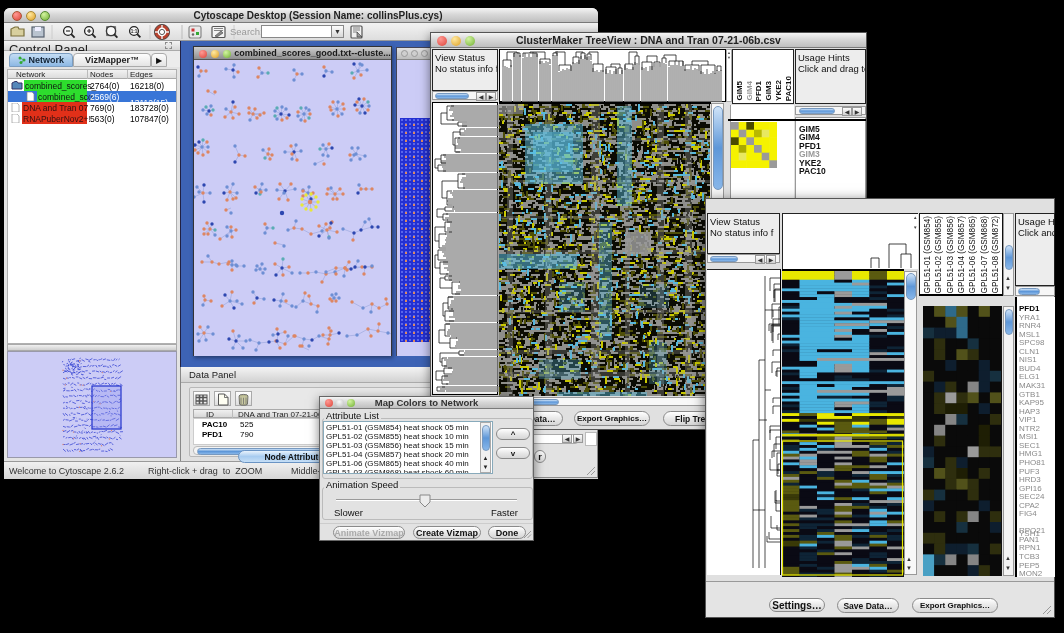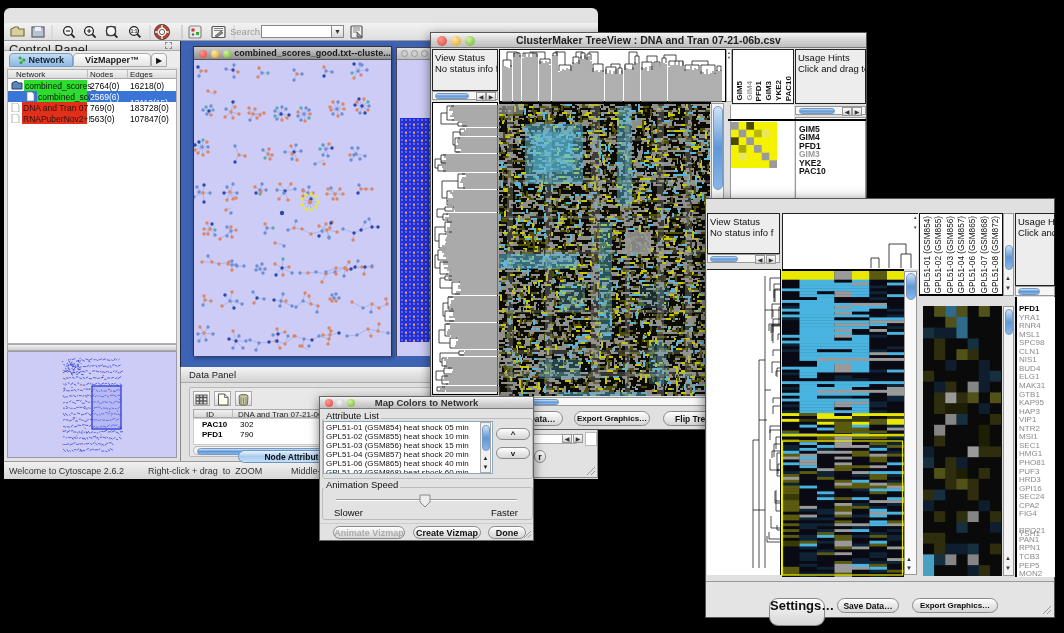--- a/index.html
+++ b/index.html
@@ -10,20 +10,26 @@
 .blk{border:1px solid #000;background:#fff;}
 .glab{position:absolute;left:2px;font-size:8px;color:#8a8a8a;line-height:8px;}
 .g0{color:#000;font-weight:bold;}
 .rlab{position:absolute;bottom:1px;font-size:8.2px;color:#111;writing-mode:vertical-rl;transform:rotate(180deg);white-space:nowrap;line-height:10px;}
 .rlab1{position:absolute;bottom:2px;font-size:8px;font-weight:bold;writing-mode:vertical-rl;transform:rotate(180deg);white-space:nowrap;line-height:9px;}
 .slab{position:absolute;left:3px;font-size:8.5px;font-weight:bold;line-height:9px;}
 .arrbtn{position:absolute;width:10px;height:9px;background:linear-gradient(#fdfdfd,#d0d0d0);border:1px solid #999;font-size:6px;text-align:center;line-height:8px;color:#333;}
 </style></head><body>
 
 <div class="abs" style="left:4px;top:8px;width:594px;height:471px;background:#e3e3e3;border-radius:6px 6px 0 0;box-shadow:0 2px 8px rgba(0,0,0,.6);z-index:1;">
+ <div class="abs win-grad" style="left:0;top:0;width:594px;height:15px;border-radius:6px 6px 0 0;border-bottom:1px solid #7a7a7a;">
+   <span class="tl" style="position:absolute;left:8px;top:3px;background:radial-gradient(circle at 35% 30%,#ff9a94,#dd4338);border:0.5px solid #a53;"></span>
+   <span class="tl" style="position:absolute;left:22px;top:3px;background:radial-gradient(circle at 35% 30%,#ffe9a0,#de9f23);border:0.5px solid #a83;"></span>
+   <span class="tl" style="position:absolute;left:36px;top:3px;background:radial-gradient(circle at 35% 30%,#d2f4a0,#71af33);border:0.5px solid #583;"></span>
+   <div style="text-align:center;font-size:10px;font-weight:bold;color:#222;line-height:15px;margin-left:34px;">Cytoscape Desktop (Session Name: collinsPlus.cys)</div>
+ </div>
 
  <div class="abs" style="left:0;top:15px;width:594px;height:18px;background:linear-gradient(#f2f2f2,#dedede);border-bottom:1px solid #9a9a9a;">
   <svg class="abs" style="left:0;top:0" width="594" height="18">
     <g stroke="#555" fill="none" stroke-width="1.2">
       <path d="M7 13V6l4-2h3l1 2h5v7z" fill="#d8cf9e" stroke="#7a6f3a"></path>
       <rect x="28" y="4" width="12" height="10" fill="#b9c3cf" stroke="#55606e"></rect>
           <rect x="31" y="4" width="6" height="4" fill="#eef" stroke="none"></rect>
       <circle cx="64" cy="8" r="4.4" fill="#f8f8f8" stroke="#222" stroke-width="1.3"></circle>
           <path d="M67.2 11.2l3.4 3.4" stroke="#222" stroke-width="1.8"></path>
           <path d="M62 8h4.2" stroke="#333"></path>
@@ -578,21 +584,21 @@
             <path d="M3 3.2 L3.6 11.3 A4.2 1.4 0 0 0 11.4 11.3 L12 3.2" fill="#c8c8a0" stroke="#444" stroke-width="0.7"></path>
             <path d="M5 4.5v6.5M7.5 4.7v6.6M10 4.5v6.5" stroke="#666" stroke-width="0.7"></path>
           </svg></div>
      <div class="abs" style="left:3px;top:21px;width:396px;height:9px;background:linear-gradient(#f0f0f0,#d8d8d8);border:1px solid #aaa;font-size:8px;color:#222;">
        <span style="position:absolute;left:12px;">ID</span>
           <span style="position:absolute;left:44px;">DNA and Tran 07-21-06…</span>
        <span style="position:absolute;left:38px;top:0;height:9px;border-left:1px solid #bbb;"></span>
      </div>
      <div class="abs" style="left:3px;top:30px;width:396px;height:27px;background:#fff;border:1px solid #ccc;font-size:8px;">
        <div style="position:absolute;left:8px;top:1px;font-weight:bold;">PAC10</div>
-          <div style="position:absolute;left:46px;top:1px;">302</div>
+          <div style="position:absolute;left:46px;top:1px;">525</div>
        <div style="position:absolute;left:8px;top:11px;font-weight:bold;">PFD1</div>
           <div style="position:absolute;left:46px;top:11px;">790</div>
      </div>
      <div class="abs" style="left:3px;top:58px;width:396px;height:9px;background:#f4f4f4;border:1px solid #bbb;border-radius:4px;">
        <div class="scrollpill" style="position:absolute;left:3px;top:0.5px;width:385px;height:7px;border-radius:4px;"></div>
      </div>
    </div>
    <div class="abs btn" style="left:57px;top:83px;width:148px;height:13px;background:linear-gradient(#e8f2fc,#a8ccf0 50%,#c6dff6);border:1px solid #6a94c4;font-size:8.5px;line-height:12px;z-index:5;">Node Attribute Browser</div>
  </div>
 
@@ -1544,21 +1550,21 @@
       <div class="glab" style="top:233px">YSH1</div>
       <div class="glab" style="top:230.3px">RPO21</div>
       <div class="glab" style="top:238.9px">PAN1</div>
       <div class="glab" style="top:247.4px">RPN1</div>
       <div class="glab" style="top:256.0px">TCB3</div>
       <div class="glab" style="top:264.5px">PEP5</div>
       <div class="glab" style="top:273.1px">MON2</div>
     </div>
 
  <div class="abs" style="left:0;top:382px;width:348px;height:36px;background:#e4e4e4;border-top:1px solid #999;">
-   <div class="abs btn" style="left:63px;top:16px;width:56px;height:28px;font-size:13px;line-height:14px;">Settings…</div>
+   <div class="abs btn" style="left:63px;top:16px;width:56px;height:14px;font-size:10px;line-height:14px;">Settings…</div>
    <div class="abs btn" style="left:131px;top:16px;width:62px;height:15px;font-size:8.5px;line-height:14px;">Save Data…</div>
    <div class="abs btn" style="left:206px;top:16px;width:86px;height:15px;font-size:8px;line-height:14px;">Export Graphics…</div>
    <svg style="position:absolute;right:2px;bottom:2px" width="10" height="10">
         <path d="M9 1L1 9M9 5L5 9" stroke="#999" stroke-width="1"></path>
       </svg>
  </div>
 </div>
 
 <div class="abs" style="left:534px;top:430px;width:64px;height:48px;background:#e2e2e2;border-right:1px solid #888;border-bottom:1px solid #888;z-index:4;">
   <div class="abs" style="left:-8px;top:4px;width:54px;height:10px;background:#fff;border:1px solid #aaa;border-radius:5px;"></div>

